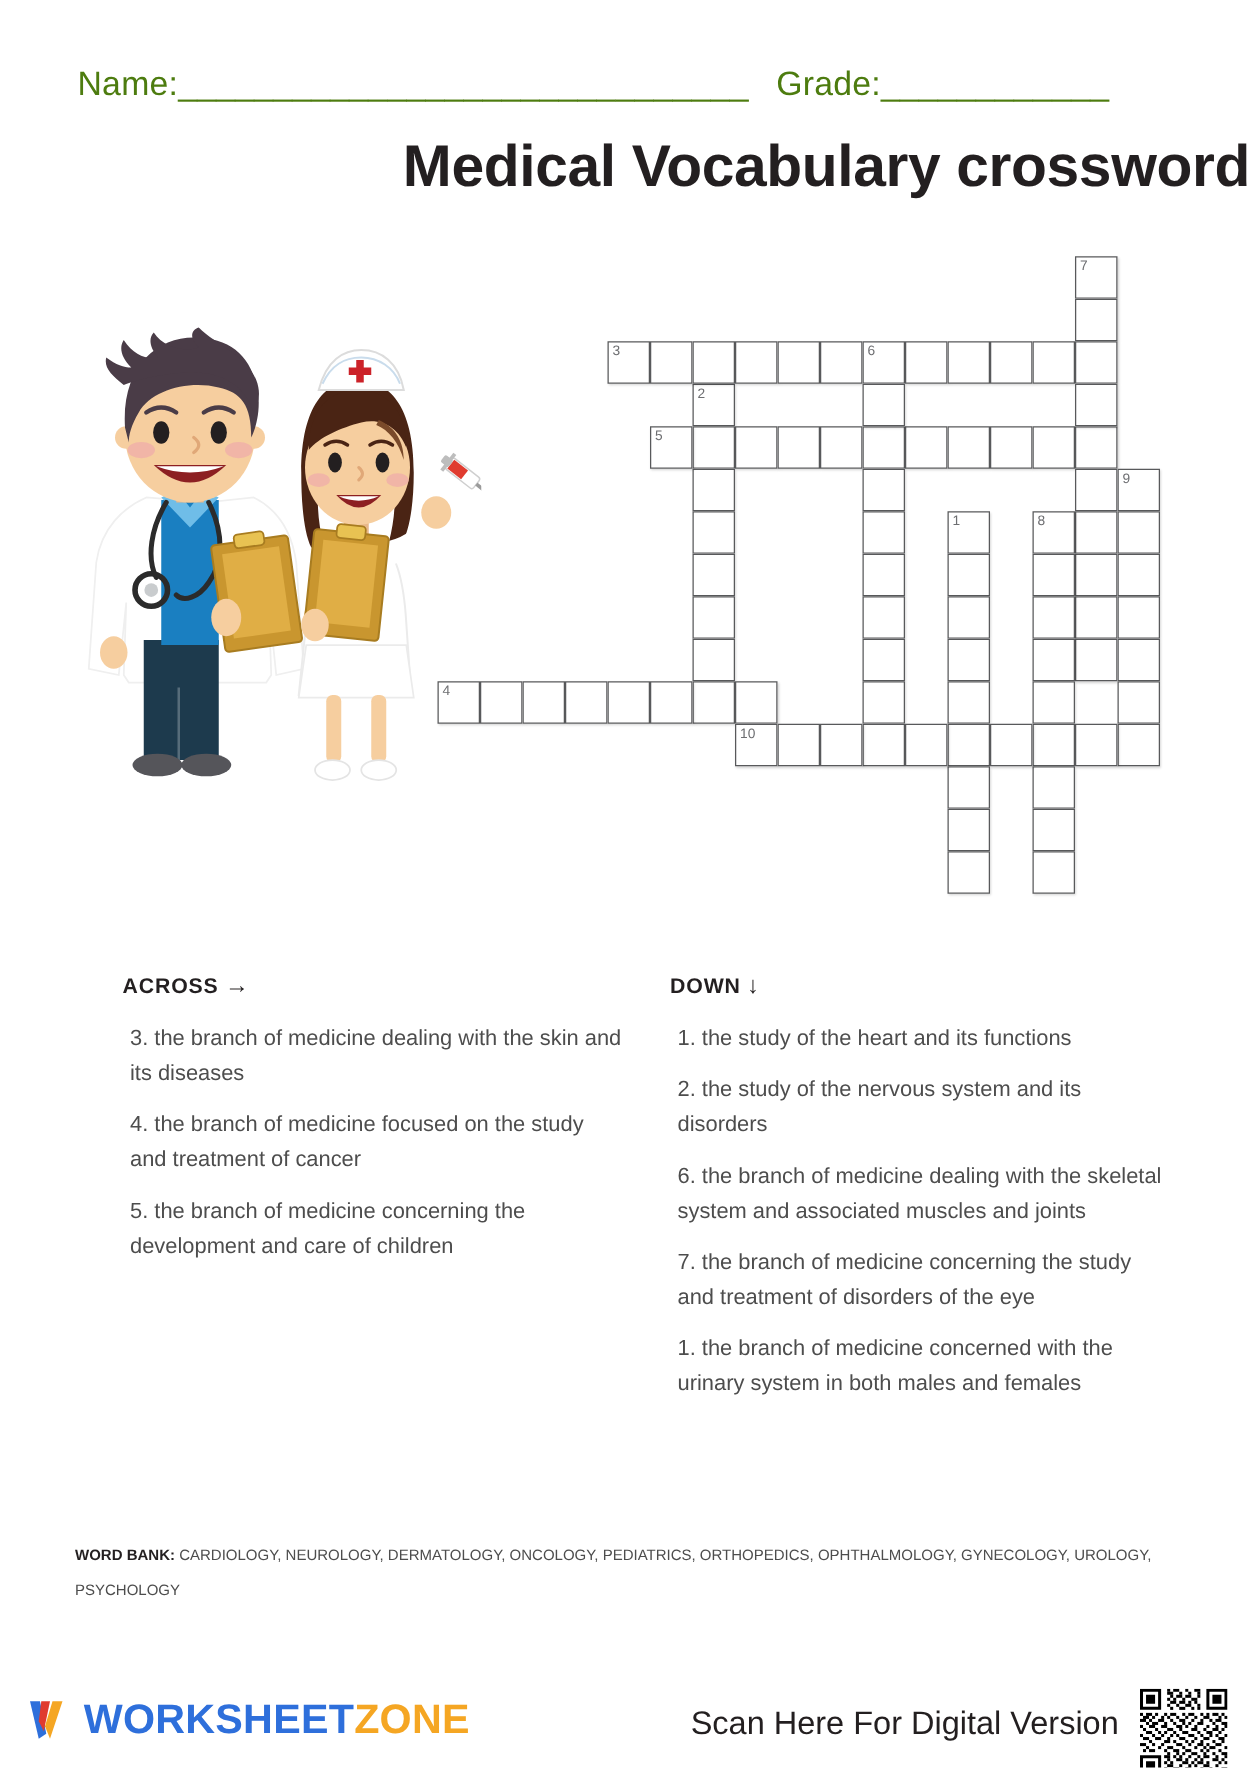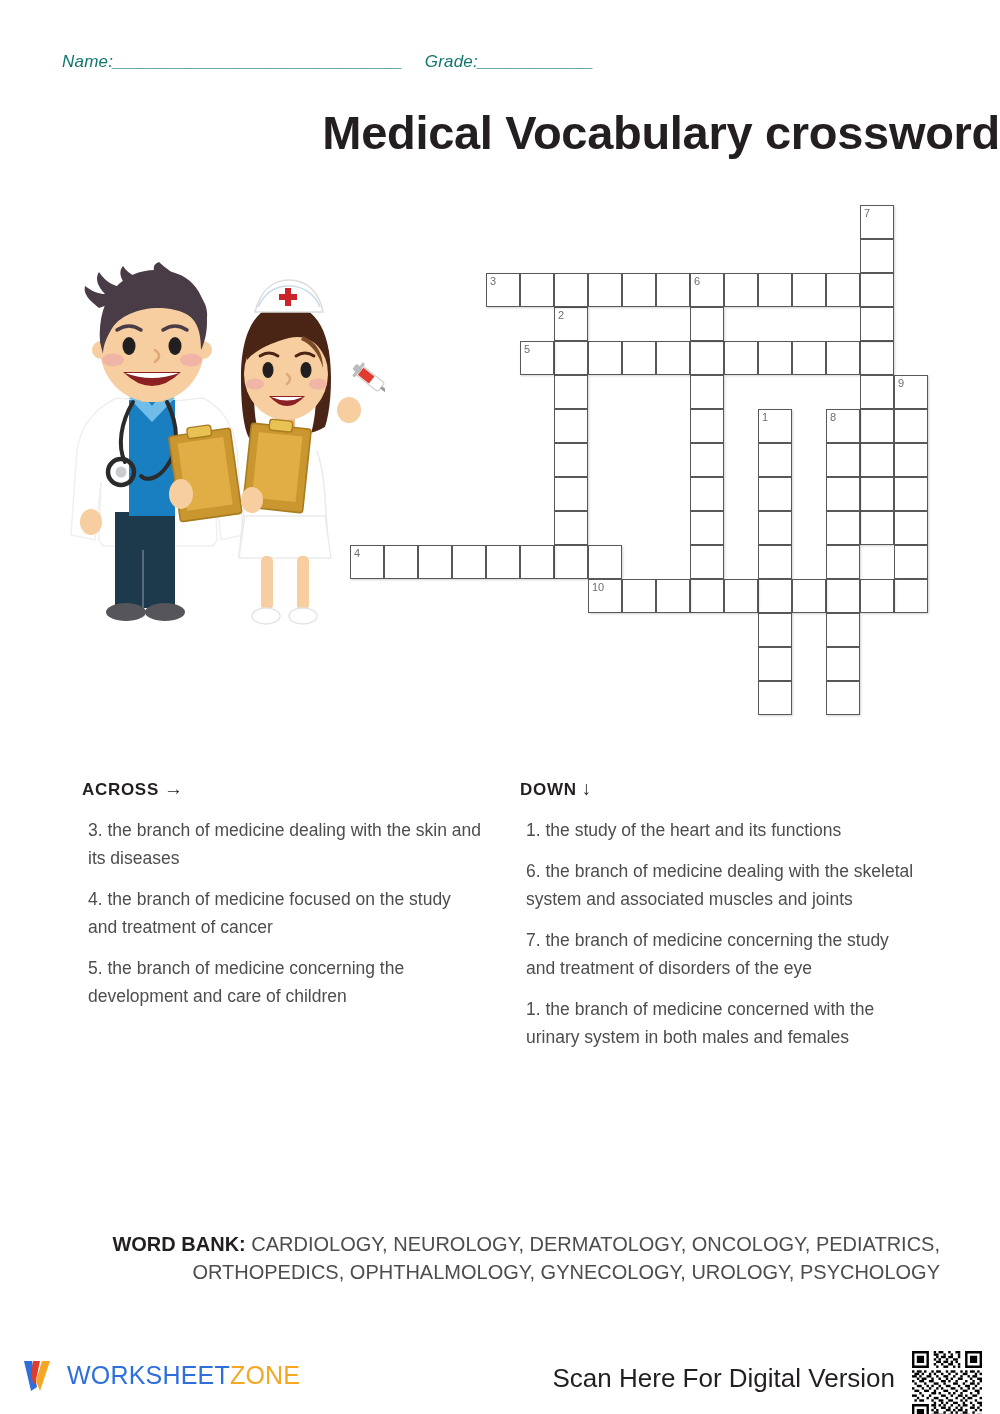--- a/index.html
+++ b/index.html
@@ -16,25 +16,24 @@
     color: #3a3a3a;
     overflow: hidden;
   }
 
   
   .name-row {
     position: absolute;
     left: 62px;
     top: 52px;
     width: 880px;
-    font-size: 17px;
-    color: #0f766e;
+    font-size: 27px;
+    color: #4d7c0f;
     letter-spacing: .2px;
     white-space: nowrap;
-    font-style: italic;
   }
   .name-row .gap { display: inline-block; width: 22px; }
 
   .page-title {
     position: absolute;
     left: 0;
     top: 105px;
     width: 1000px;
     text-align: right;
     font-size: 47px;
@@ -77,21 +76,21 @@
     font-size: 11px;
     line-height: 12px;
     color: #6d6e71;
     font-family: "Liberation Sans", sans-serif;
   }
 
   
   .clues {
     position: absolute;
     top: 778px;
-    left: 0;
+    left: 16px;
     width: 904px;
     height: 440px;
   }
   .clue-col { position: absolute; width: 400px; }
   .clue-col.across { left: 82px; }
   .clue-col.down   { left: 520px; }
   .clue-head {
     font-size: 17px;
     font-weight: bold;
     color: #231f20;
@@ -105,32 +104,32 @@
     color: #4d4d4d;
     margin: 0 0 13px 6px;
   }
 
   
   .wordbank {
     position: absolute;
     left: 60px;
     top: 1230px;
     width: 880px;
-    text-align: right;
-    font-size: 20px;
+    text-align: left;
+    font-size: 12px;
     line-height: 28px;
     color: #4d4d4d;
   }
   .wordbank .wb-label { font-weight: bold; color: #231f20; }
 
   
   .footer { position: absolute; left: 0; top: 1345px; width: 1000px; height: 69px; }
   .logo { position: absolute; left: 20px; top: 10px; display: flex; align-items: center; }
   .logo .mark { width: 40px; height: 40px; margin-right: 7px; }
-  .logo .wt-text { font-size: 25px; font-weight: normal; letter-spacing: .2px; }
+  .logo .wt-text { font-size: 33px; font-weight: bold; letter-spacing: .2px; }
   .logo .wt-blue { color: #2e6fdb; }
   .logo .wt-orange { color: #f5a623; }
   .scan-text {
     position: absolute;
     right: 105px;
     top: 18px;
     font-size: 26px;
     color: #231f20;
   }
   .qr { position: absolute; right: 18px; top: 6px; width: 70px; height: 70px; }
@@ -381,20 +380,21 @@
         <div class="clue">4. the branch of medicine focused on the study and treatment of cancer</div>
         <div class="clue">5. the branch of medicine concerning the development and care of children</div>
       </div>
   </div>
   <div class="clue-col down">
     <div class="clue-head">
       <span>DOWN</span><span class="arrow">↓</span>
     </div>
     <div class="clue-list">
         <div class="clue">1. the study of the heart and its functions</div>
+        <div class="clue">2. the study of the nervous system and its disorders</div>
         <div class="clue">6. the branch of medicine dealing with the skeletal system and associated muscles and joints</div>
         <div class="clue">7. the branch of medicine concerning the study and treatment of disorders of the eye</div>
         <div class="clue">1. the branch of medicine concerned with the urinary system in both males and females</div>
       </div>
   </div>
 </div>
 
 <div class="wordbank">
   <span class="wb-label">WORD BANK:</span>
   <span>CARDIOLOGY, NEUROLOGY, DERMATOLOGY, ONCOLOGY, PEDIATRICS, ORTHOPEDICS, OPHTHALMOLOGY, GYNECOLOGY, UROLOGY, PSYCHOLOGY</span>

